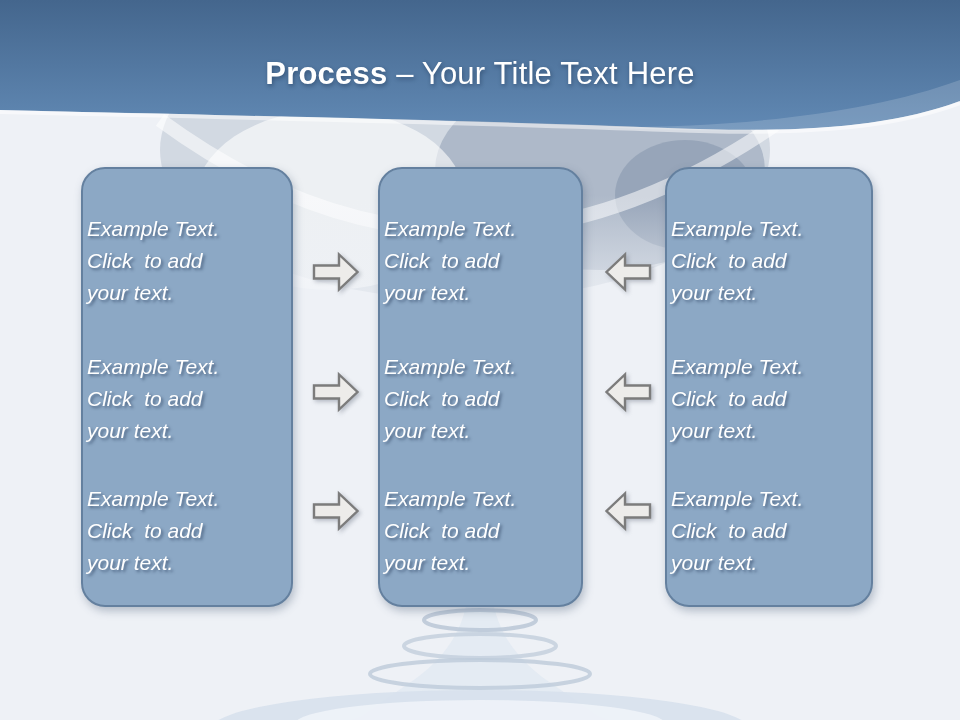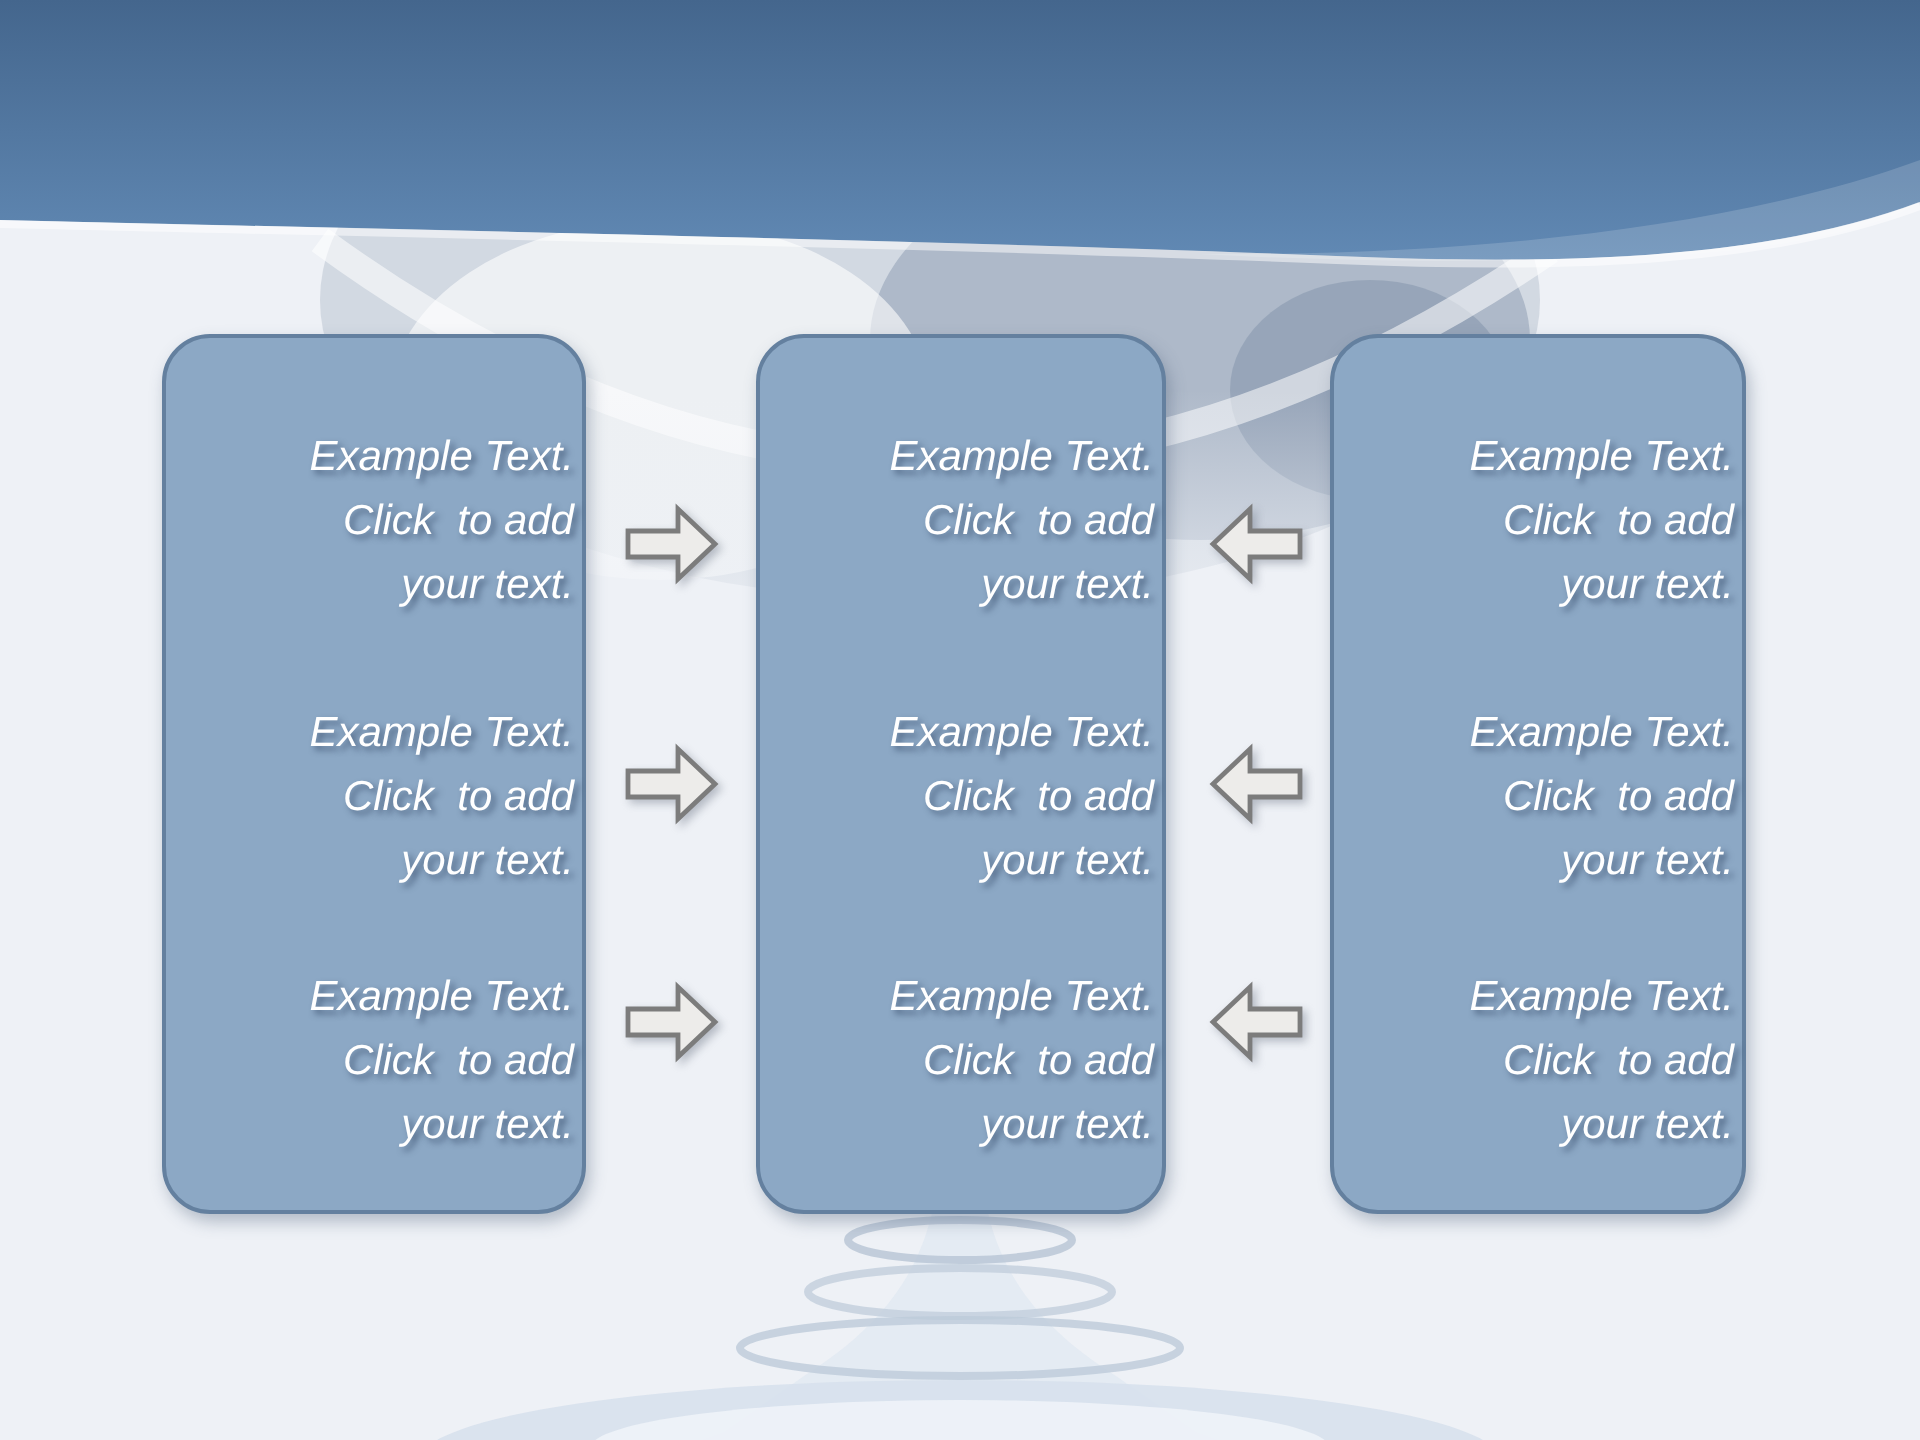--- a/index.html
+++ b/index.html
@@ -19,21 +19,21 @@
   .col{
     position:absolute;top:167px;height:440px;
     background:#8ca8c5;border:2.5px solid #64809f;border-radius:24px;
     box-shadow:2px 4px 8px rgba(70,90,115,.35);
     box-sizing:border-box;
   }
   .col-left{left:81px;width:212px;}
   .col-center{left:378px;width:205px;}
   .col-right{left:665px;width:208px;}
   .tb{
-    position:absolute;left:4px;right:4px;text-align:right;color:#ffffff;
+    position:absolute;left:4px;right:4px;text-align:left;color:#ffffff;
     font-style:italic;font-size:21px;line-height:32px;white-space:pre-wrap;
     text-shadow:2px 2px 3px rgba(45,65,95,.65);
   }
   .tb1{top:44px}.tb2{top:182px}.tb3{top:314px}
   .arrow{
     position:absolute;width:48px;height:42px;
     filter:drop-shadow(2px 2px 2px rgba(110,120,135,.45));
   }
   .ar1{top:251px}.ar2{top:371px}.ar3{top:490px}
   .al{left:312px}.ar{left:604px}
@@ -70,20 +70,21 @@
       <linearGradient id="hg" x1="0" y1="0" x2="0" y2="1">
         <stop offset="0" stop-color="#44668d"></stop>
         <stop offset="1" stop-color="#6189b4"></stop>
       </linearGradient>
     </defs>
     <path d="M0,0 H960 V101 C885,129 788,133 668,128 C465,120 212,115 0,110 Z" fill="url(#hg)"></path>
     <path d="M960,80 C870,113 740,128 600,127 C690,132 800,132 868,125 C912,120 945,111 960,101 Z" fill="#ffffff" opacity="0.16"></path>
     <path d="M0,112 C212,117 465,122 668,130 C788,135 885,131 960,103" fill="none" stroke="#ffffff" opacity="0.5" stroke-width="4"></path>
   </svg>
 
+  <div class="abs slide-title"><span class="t-bold">Process</span><span> – Your Title Text Here</span></div>
 
   <div class="col col-left">
     <div class="tb tb1">Example Text.
 Click  to add
 your text.</div>
     <div class="tb tb2">Example Text.
 Click  to add
 your text.</div>
     <div class="tb tb3">Example Text.
 Click  to add

